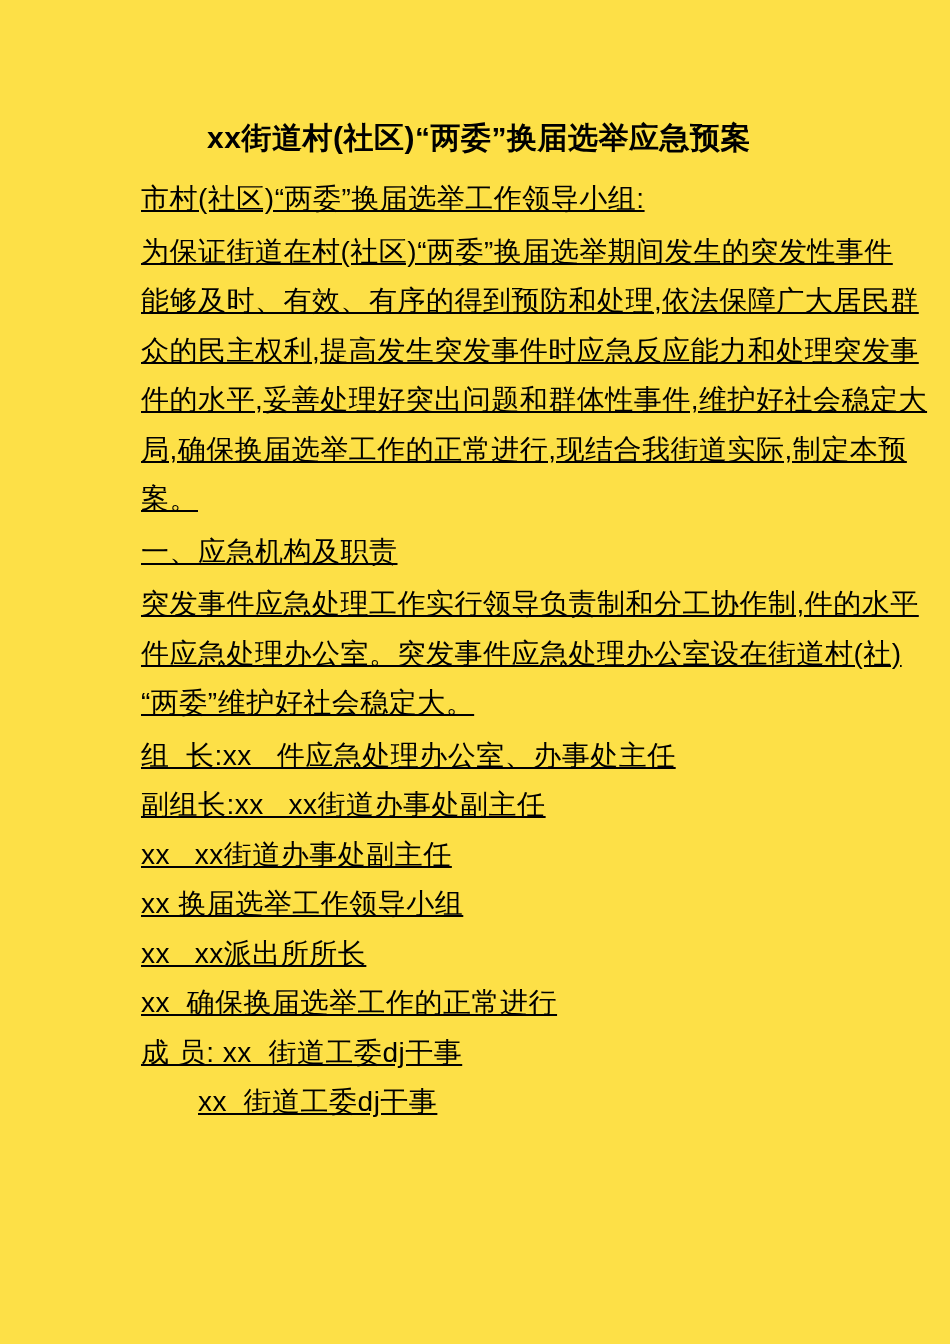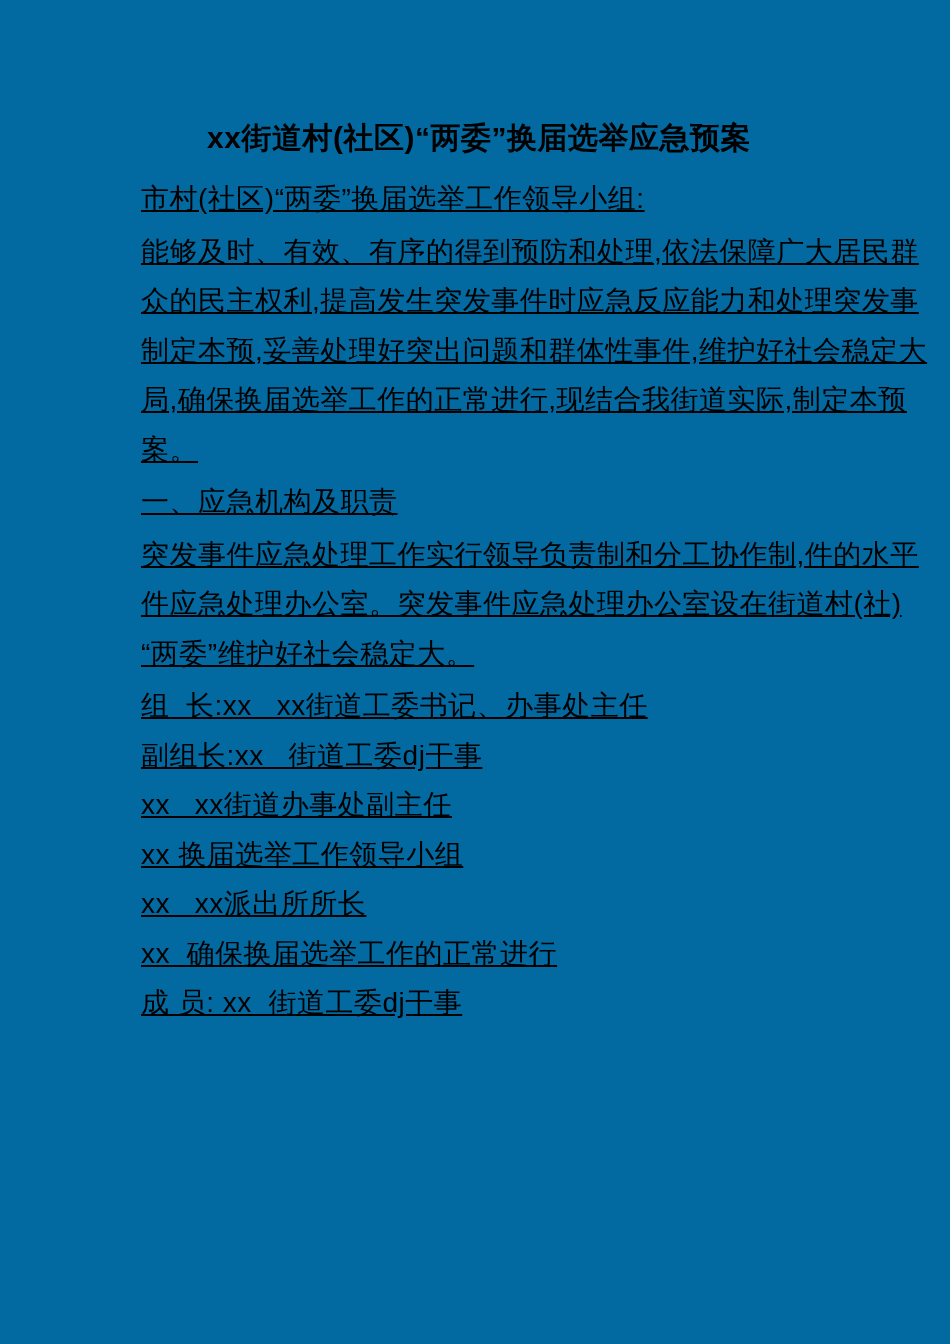--- a/index.html
+++ b/index.html
@@ -4,21 +4,21 @@
 <style>
   html, body {
     margin: 0;
     padding: 0;
     background: #ffffff;
   }
   .page {
     position: relative;
     width: 950px;
     height: 1344px;
-    background: #0369a1;
+    background: #fde047;
     color: #000000;
     font-family: "Liberation Sans", "DejaVu Sans", sans-serif;
     overflow: hidden;
   }
   .content {
     position: absolute;
     left: 141px;
     top: 119px;
     width: 676px;
   }
@@ -55,42 +55,44 @@
 
     <div class="block">
       <div class="doc-title">xx街道村(社区)“两委”换届选举应急预案</div>
     </div>
 
     <div class="block">
       <div class="line">市村(社区)“两委”换届选举工作领导小组:</div>
     </div>
 
     <div class="block">
+      <div class="line">为保证街道在村(社区)“两委”换届选举期间发生的突发性事件</div>
       <div class="line">能够及时、有效、有序的得到预防和处理,依法保障广大居民群</div>
       <div class="line">众的民主权利,提高发生突发事件时应急反应能力和处理突发事</div>
-      <div class="line">制定本预,妥善处理好突出问题和群体性事件,维护好社会稳定大</div>
+      <div class="line">件的水平,妥善处理好突出问题和群体性事件,维护好社会稳定大</div>
       <div class="line">局,确保换届选举工作的正常进行,现结合我街道实际,制定本预</div>
       <div class="line">案。</div>
     </div>
 
     <div class="block">
       <div class="line">一、应急机构及职责</div>
     </div>
 
     <div class="block">
       <div class="line">突发事件应急处理工作实行领导负责制和分工协作制,件的水平</div>
       <div class="line">件应急处理办公室。突发事件应急处理办公室设在街道村(社)</div>
       <div class="line">“两委”维护好社会稳定大。</div>
     </div>
 
 
     <div class="block">
-      <div class="line">组  长:xx   xx街道工委书记、办事处主任</div>
-      <div class="line">副组长:xx   街道工委dj干事</div>
+      <div class="line">组  长:xx   件应急处理办公室、办事处主任</div>
+      <div class="line">副组长:xx   xx街道办事处副主任</div>
       <div class="line">xx   xx街道办事处副主任</div>
       <div class="line">xx 换届选举工作领导小组</div>
       <div class="line">xx   xx派出所所长</div>
       <div class="line">xx  确保换届选举工作的正常进行</div>
       <div class="line">成 员: xx  街道工委dj干事</div>
+      <div class="line indent2">xx  街道工委dj干事</div>
     </div>
 
   </div>
 </div>
 
 </body></html>

